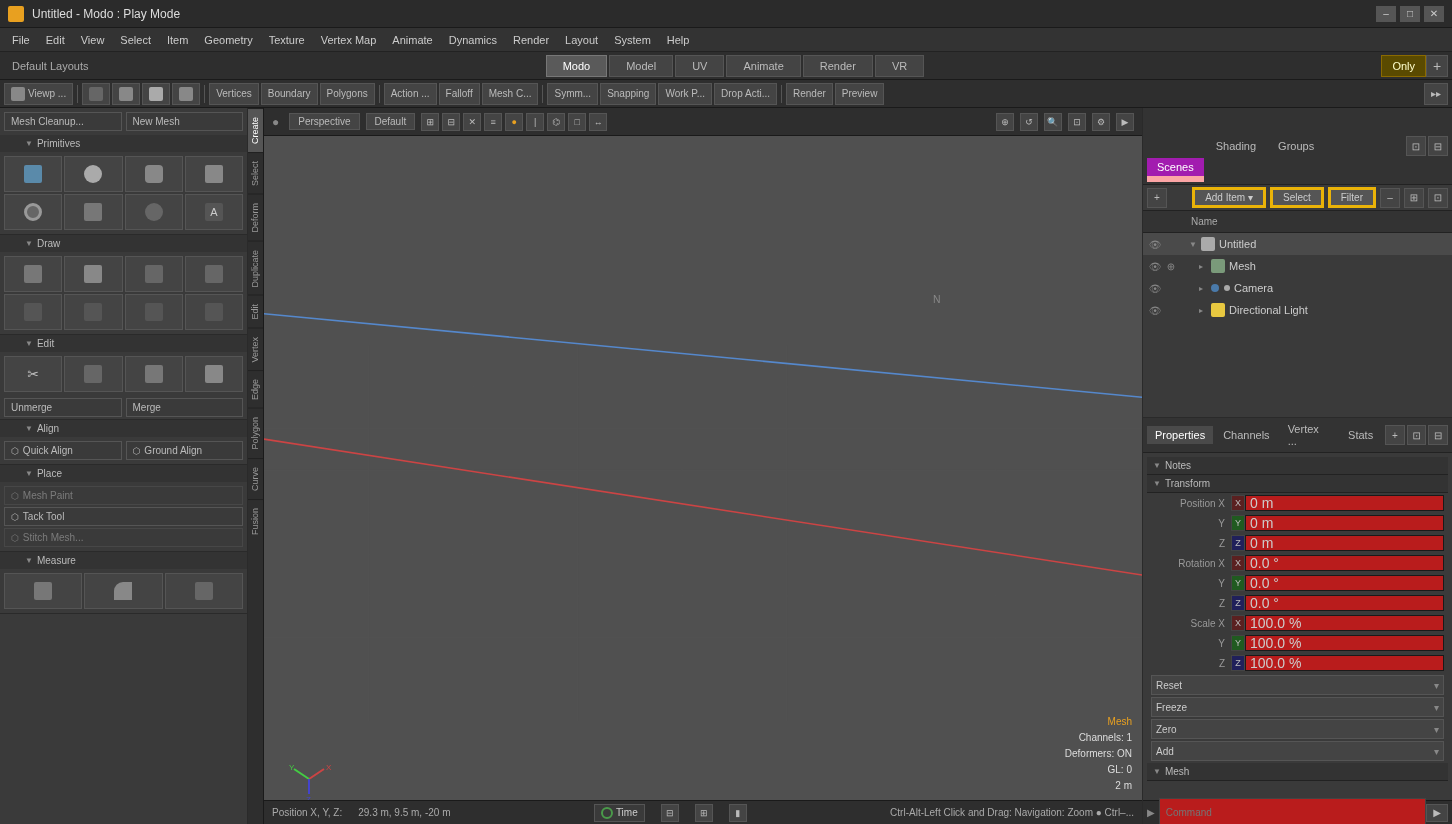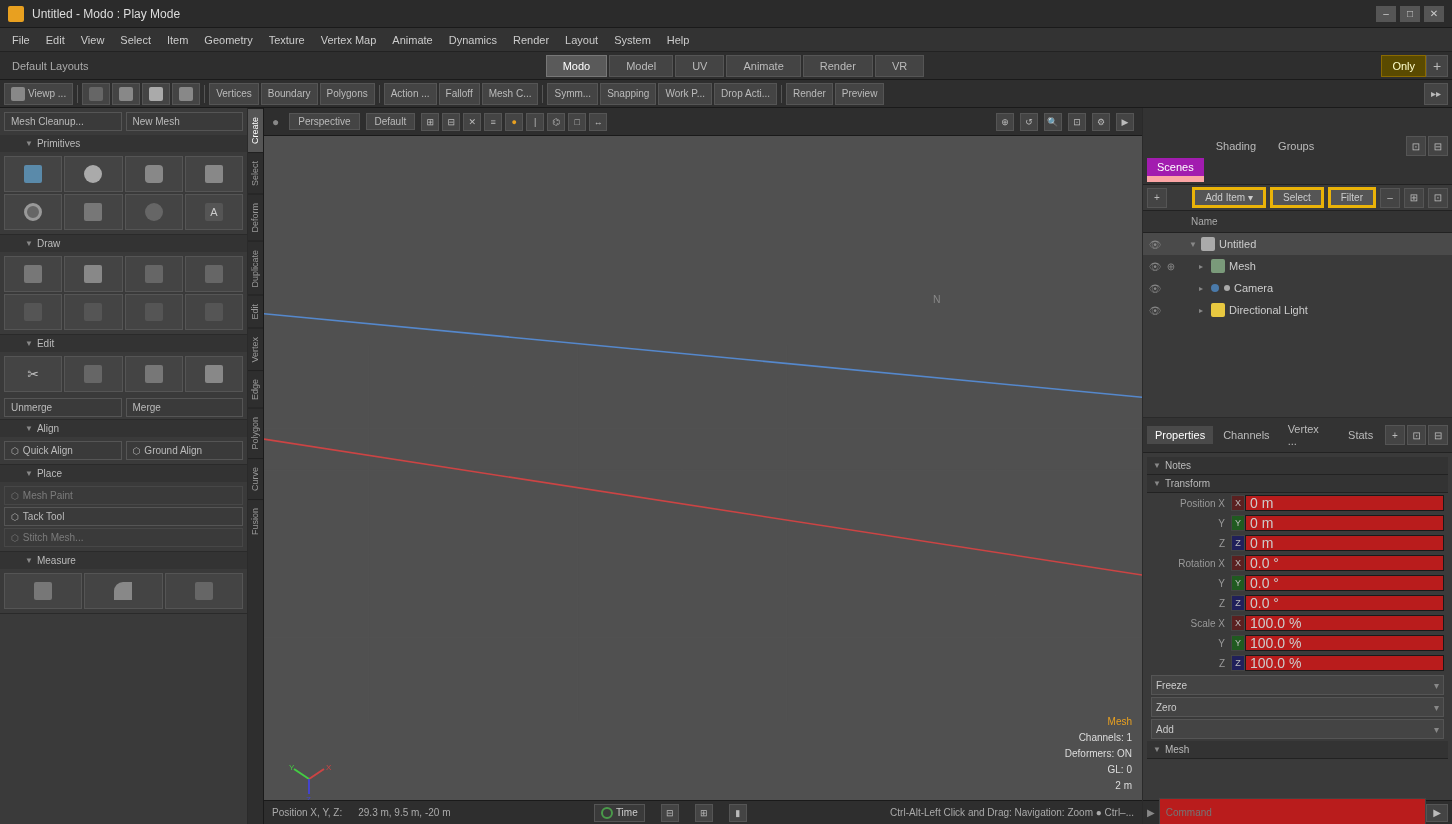--- a/index.html
+++ b/index.html
@@ -585,20 +585,21 @@
             <input class="prop-input" type="text" value="100.0 %" style="">
           </div>
 
           <div class="prop-row">
             <span class="prop-label">Z</span>
             <div class="prop-axis z">Z</div>
             <input class="prop-input" type="text" value="100.0 %" style="">
           </div>
 
           <div style="padding:2px 4px;">
+            <div class="prop-dropdown" style="margin-bottom:2px;">Reset</div>
             <div class="prop-dropdown" style="margin-bottom:2px;">Freeze</div>
             <div class="prop-dropdown" style="margin-bottom:2px;">Zero</div>
             <div class="prop-dropdown">Add</div>
           </div>
         </div>
 
         <div class="props-section">
           <div class="props-section-header">
             <span>Mesh</span>
           </div>

